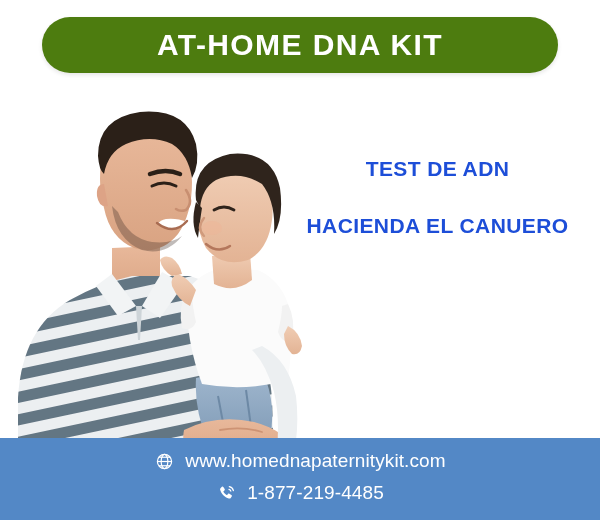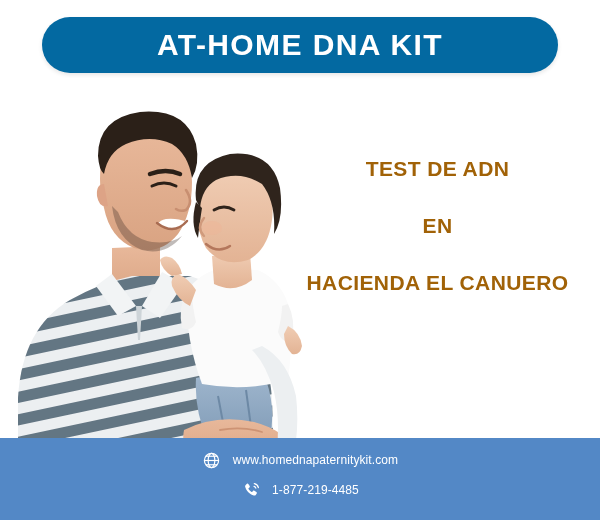--- a/index.html
+++ b/index.html
@@ -21,21 +21,21 @@
     overflow: hidden;
   }
 
   
   .header-banner {
     position: absolute;
     left: 42px;
     top: 17px;
     width: 516px;
     height: 56px;
-    background: #0369a1;
+    background: #4d7c0f;
     border-radius: 28px;
     display: flex;
     align-items: center;
     justify-content: center;
     box-shadow: 0 2px 4px rgba(0,0,0,0.10);
   }
   .header-banner-title {
     color: #ffffff;
     font-size: 30px;
     font-weight: bold;
@@ -61,21 +61,21 @@
 
   
   .headline-block {
     position: absolute;
     left: 285px;
     top: 158px;
     width: 305px;
     text-align: center;
   }
   .headline-line {
-    color: #a16207;
+    color: #1d4ed8;
     font-weight: bold;
     font-size: 21px;
     letter-spacing: 0.4px;
     line-height: 1;
     white-space: nowrap;
   }
   .headline-line.l1 { margin-bottom: 36px; }
   .headline-line.l2 { margin-bottom: 36px; }
   .headline-line.l3 { font-size: 21px; text-align: center; }
 
@@ -101,21 +101,21 @@
     margin-top: 10px;
     gap: 30px;
   }
   .contact-item {
     display: flex;
     align-items: center;
     gap: 11px;
   }
   .contact-text {
     color: #ffffff;
-    font-size: 12px;
+    font-size: 19px;
     letter-spacing: 0.1px;
     white-space: nowrap;
     font-family: "Liberation Sans", sans-serif;
   }
   .icon {
     display: inline-flex;
     align-items: center;
     justify-content: center;
     width: 20px;
     height: 20px;
@@ -232,21 +232,20 @@
 
         <path d="M172 198 Q162 192 160 182 Q164 176 172 180 Q180 186 182 196 Z" fill="url(#skin2)"></path>
 
         <path d="M262 268 Q288 282 296 318 Q300 352 292 384 L274 390 Q282 348 274 314 Q266 286 252 272 Z" fill="#eceff1"></path>
       </g>
     </svg>
   </div>
 
   <div class="headline-block">
     <div class="headline-line l1">TEST DE ADN</div>
-    <div class="headline-line l2">EN</div>
     <div class="headline-line l3">HACIENDA EL CANUERO</div>
   </div>
 
   <div class="footer-band">
 
     <div class="footer-row footer-row-1">
       <div class="contact-item">
         <span class="icon">
           <svg viewBox="0 0 24 24" width="19" height="19" fill="none" stroke="#ffffff" stroke-width="1.5">
             <circle cx="12" cy="12" r="9"></circle>

